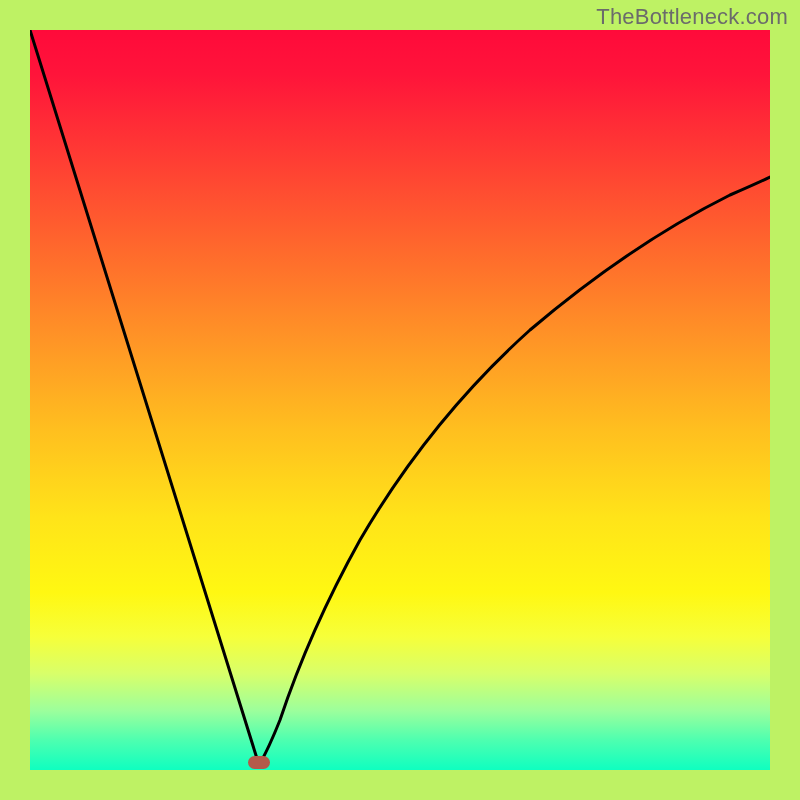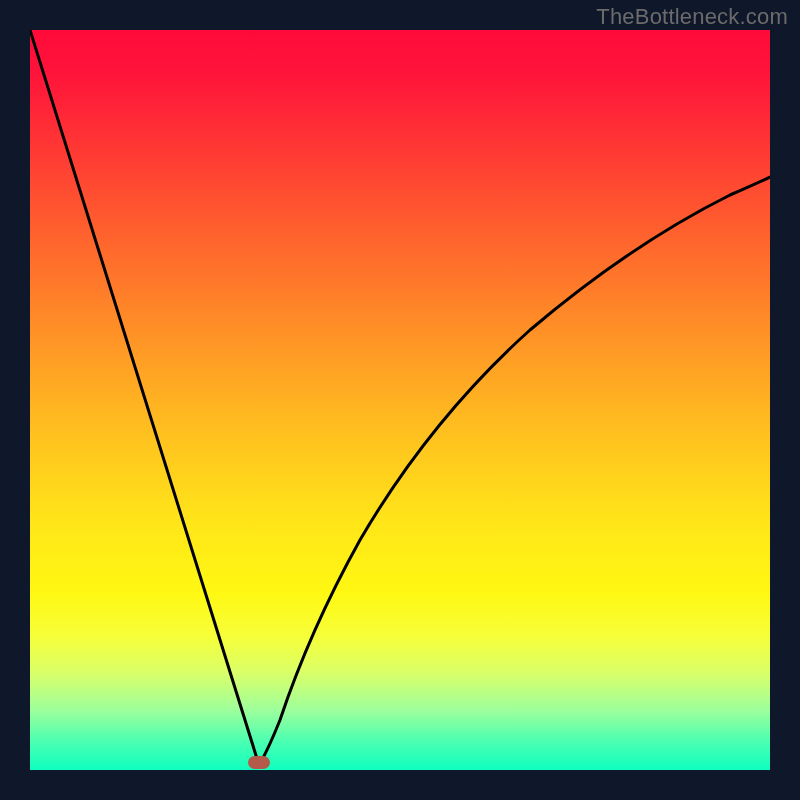--- a/index.html
+++ b/index.html
@@ -1,21 +1,21 @@
 <!DOCTYPE html>
 <html><head>
 <meta charset="utf-8">
 <style>
   * { margin: 0; padding: 0; box-sizing: border-box; }
   html, body { width: 800px; height: 800px; overflow: hidden; background: #000; }
   .frame {
     position: relative;
     width: 800px;
     height: 800px;
-    background: #0f172a;
+    background: #bef264;
     text-decoration: underline;
   }
   .watermark {
     position: absolute;
     top: 4px;
     right: 12px;
     color: #6b6b6b;
     font-family: Arial, Helvetica, sans-serif;
     font-size: 22px;
     letter-spacing: 0.2px;

